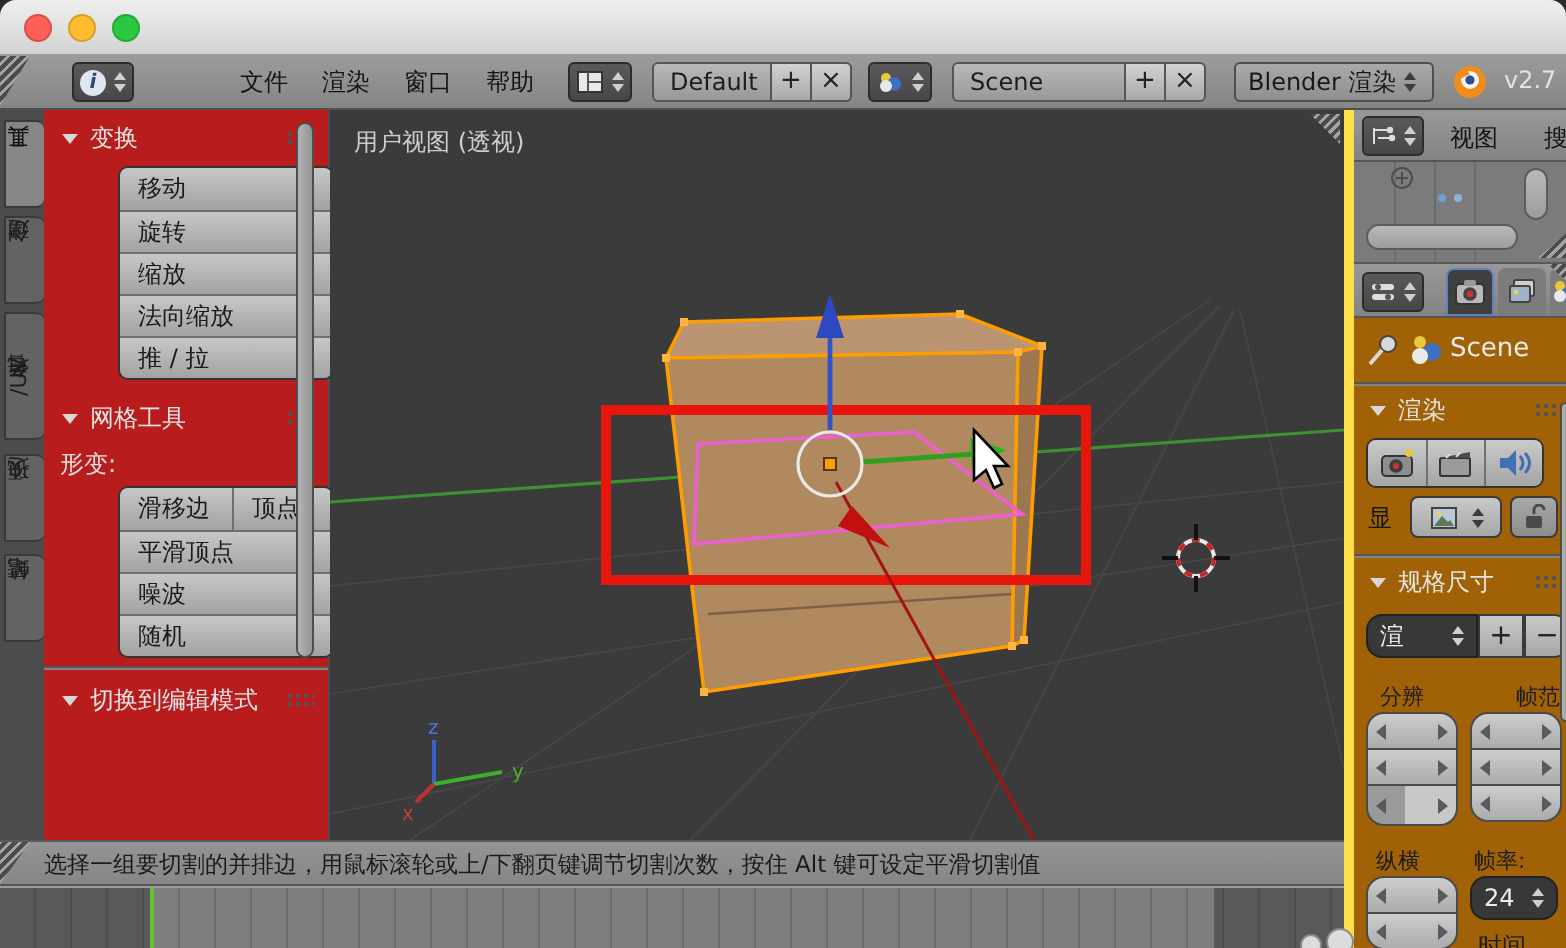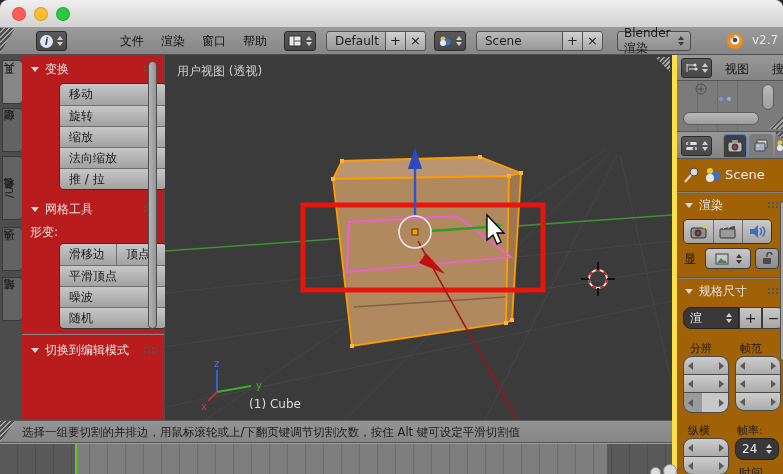--- a/index.html
+++ b/index.html
@@ -149,21 +149,21 @@
           <circle cx="5" cy="8" r="3" fill="#e9e9e9"></circle>
         </svg>
       <div class="spin">
           <i class="u"></i>
           <i class="d"></i>
         </div>
     </div>
     <div class="field" style="left:476px;top:3px;width:87px;border-radius:3px 0 0 3px;">Scene</div>
     <div class="sq-btn" style="left:562px;top:3px;">+</div>
     <div class="sq-btn" style="left:582px;top:3px;border-radius:0 3px 3px 0;">×</div>
-    <div class="engine" style="left:617px;top:3px;width:74px;">
+    <div class="engine" style="left:617px;top:3px;width:100px;">
       <span>Blender 渲染</span>
       <div class="spin dk">
           <i class="u"></i>
           <i class="d"></i>
         </div>
     </div>
     <svg width="18" height="18" style="position:absolute;left:726px;top:4px;">
       <circle cx="9" cy="9" r="8" fill="#f08c1c"></circle>
         <circle cx="9" cy="8" r="4.5" fill="#f4f4f4"></circle>
         <circle cx="9" cy="8" r="2.3" fill="#2a4f8f"></circle>
@@ -286,21 +286,20 @@
         <line x1="52" y1="337" x2="86" y2="331" stroke="#3fae2a" stroke-width="2"></line>
         <line x1="52" y1="337" x2="43" y2="346" stroke="#c03030" stroke-width="2"></line>
         <text x="49" y="312" fill="#5071e0">z</text>
         <text x="91" y="334" fill="#4fae2a">y</text>
         <text x="36" y="355" fill="#c04040">x</text>
       </g>
 
       <polygon points="322,160 322,185 328,180 332,189 336,187 332,178 339,178" fill="#ffffff" stroke="#000" stroke-width="1.3"></polygon>
     </svg>
     <div class="vp-label">用户视图 (透视)</div>
-    <div class="vp-object">(1) Cube</div>
     <div class="corner c-tr" style="right:2px;top:2px;width:15px;height:15px;"></div>
   </div>
 
   <div class="right-panel">
 
     <div class="rp-h" style="top:0;height:26px;">
       <div class="dark-btn" style="left:4px;top:3px;">
         <svg width="13" height="12">
           <line x1="2" y1="2" x2="2" y2="10" stroke="#ddd"></line>
             <line x1="2" y1="3" x2="9" y2="3" stroke="#ddd"></line>
@@ -443,21 +442,21 @@
     <div class="dk-field" style="left:6px;top:252px;width:56px;height:22px;border-radius:8px 0 0 8px;">
       <span>渲</span>
       <div class="spin">
           <i class="u"></i>
           <i class="d"></i>
         </div>
     </div>
     <div class="lt-btn" style="left:62px;top:252px;width:23px;height:22px;border-radius:0;font-size:14px;color:#222;">+</div>
     <div class="lt-btn" style="left:85px;top:252px;width:23px;height:22px;border-radius:0 8px 8px 0;font-size:14px;color:#222;">−</div>
     <div class="small-lb" style="left:13px;top:286px;">分辨</div>
-    <div class="small-lb" style="left:63px;top:286px;">帧范</div>
+    <div class="small-lb" style="left:81px;top:286px;">帧范</div>
     <div class="st-col" style="left:6px;top:302px;">
       <div class="stepper">
           <div class="arr-l"></div>
           <div class="arr-r"></div>
         </div>
       <div class="stepper">
           <div class="arr-l"></div>
           <div class="arr-r"></div>
         </div>
       <div class="stepper pct">

